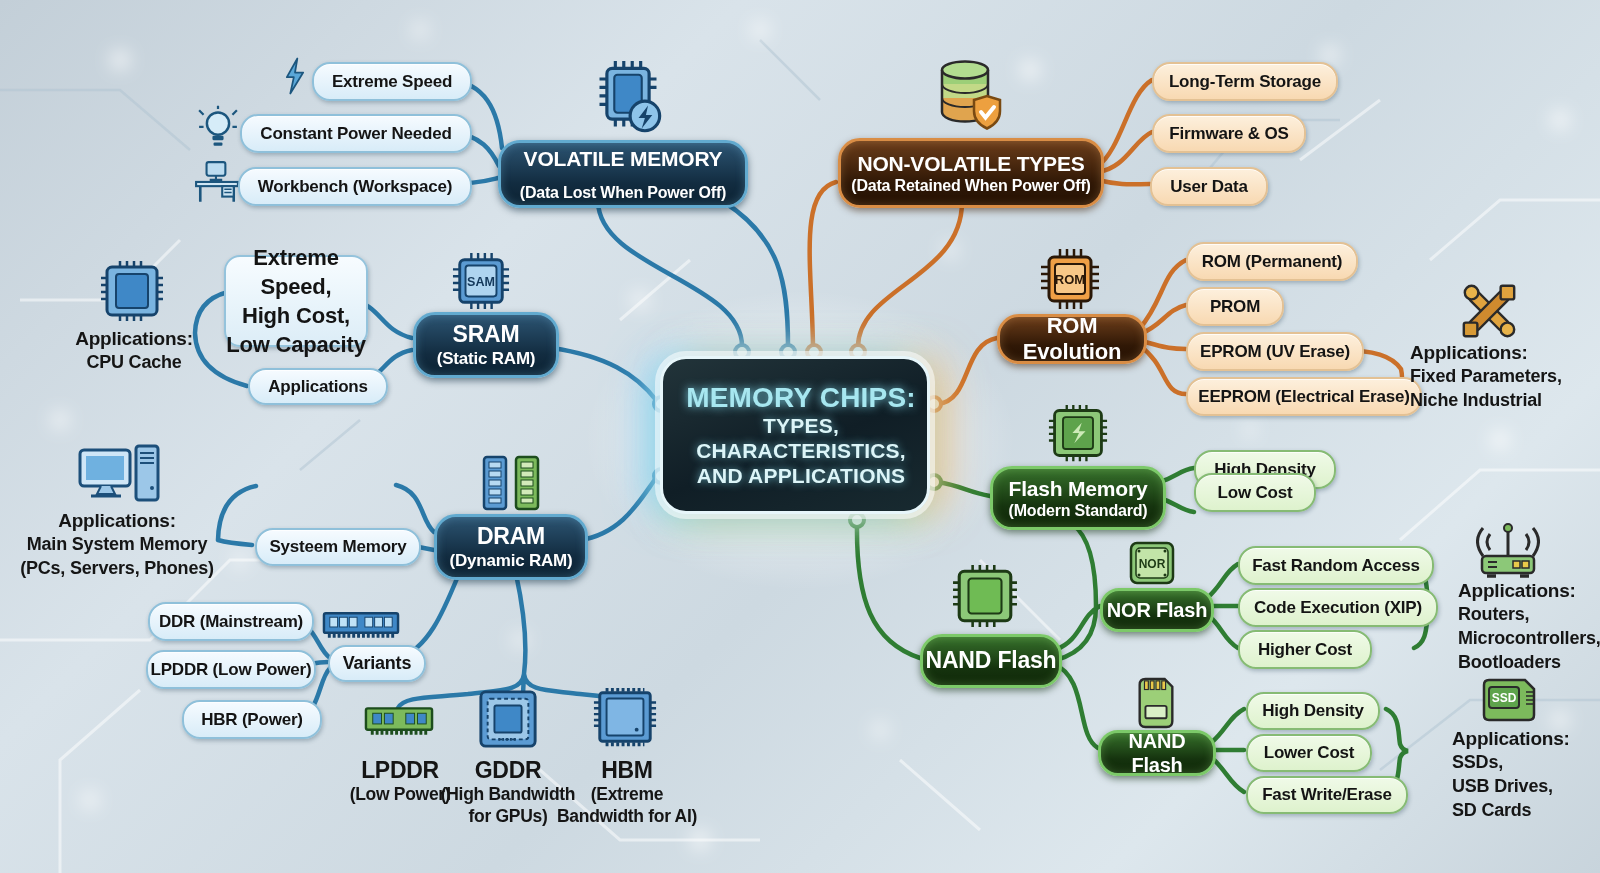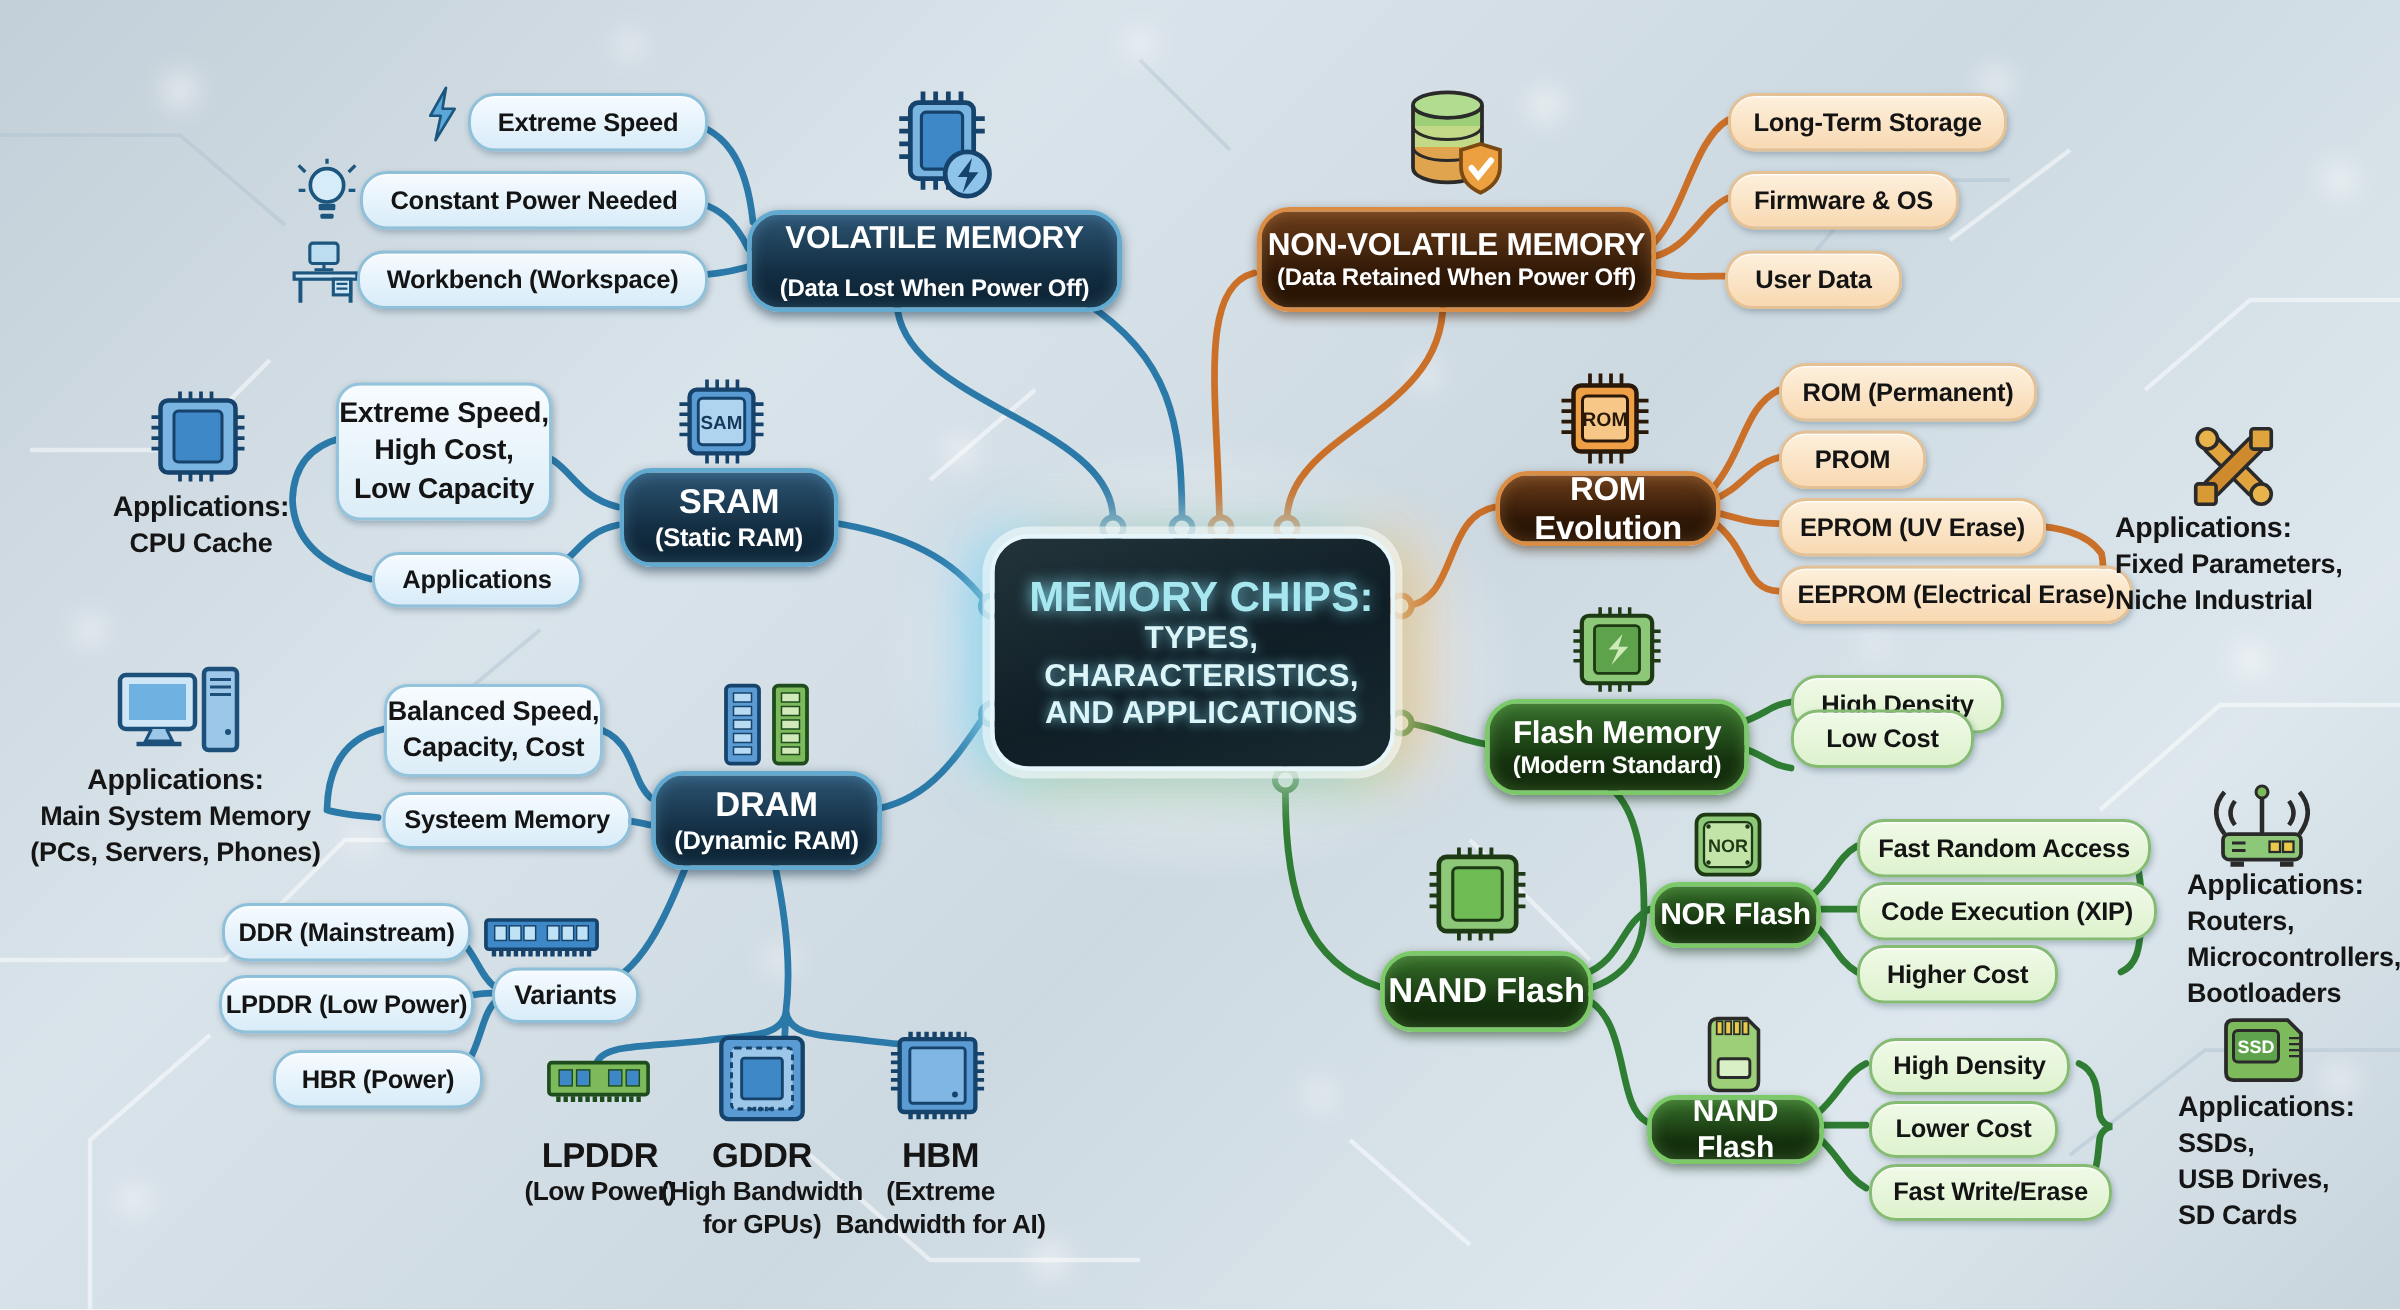--- a/index.html
+++ b/index.html
@@ -11,21 +11,21 @@
     background:radial-gradient(closest-side,rgba(255,255,255,.95),rgba(255,255,255,0));}
   .pill{position:absolute;display:flex;align-items:center;justify-content:center;
     border-radius:18px;font-weight:bold;font-size:17px;color:#141414;padding:0 10px;
     border:2px solid;box-shadow:1px 2px 4px rgba(30,60,80,.3), inset 0 1px 0 rgba(255,255,255,.8);
     white-space:nowrap;letter-spacing:-.2px;}
   .pill.blue{background:linear-gradient(180deg,#f6fbff,#d8ecf8);border-color:#8fc0da;}
   .pill.peach{background:linear-gradient(180deg,#fdf0dd,#f8d9b2);border-color:#e3c194;}
   .pill.green{background:linear-gradient(180deg,#f0faе8,#def2cd);background:linear-gradient(180deg,#f0fae8,#def2cd);border-color:#86bb74;}
   .charbox{position:absolute;display:flex;flex-direction:column;align-items:center;justify-content:center;
     border-radius:16px;background:linear-gradient(180deg,#f7fcff,#dcedf7);border:2px solid #94c3dc;
-    font-weight:bold;font-size:19px;color:#141414;line-height:1.32;text-align:center;
+    font-weight:bold;font-size:22px;color:#141414;line-height:1.32;text-align:center;
     box-shadow:1px 2px 4px rgba(30,60,80,.3);letter-spacing:-.2px;}
   .node{position:absolute;display:flex;flex-direction:column;align-items:center;justify-content:center;
     border-radius:22px;color:#fff;font-weight:bold;text-align:center;line-height:1.2;letter-spacing:-.2px;}
   .node .t{font-size:21px;}
   .node .s{font-size:16px;font-weight:bold;}
   .node.blue{background:linear-gradient(180deg,#2c5472 0%,#122c40 65%,#0c2232 100%);
     border:3px solid #62aacf;box-shadow:0 3px 7px rgba(10,40,60,.5), inset 0 0 10px rgba(130,200,240,.3);}
   .node.orange{background:linear-gradient(180deg,#6b3d1a 0%,#301806 65%,#241103 100%);
     border:3px solid #d98d45;box-shadow:0 3px 7px rgba(60,30,5,.5), inset 0 0 10px rgba(255,190,120,.25);}
   .node.green{background:linear-gradient(180deg,#36702b 0%,#15330e 65%,#102809 100%);
@@ -197,21 +197,21 @@
       <path d="M12 28v14c0 5 10.3 9 23 9s23-4 23-9V28z" fill="#c2d987"></path>
       <path d="M12 42v14c0 5.5 10.3 9.5 23 9.5s23-4 23-9.5V42z" fill="#e0a44e"></path>
       <ellipse cx="35" cy="14" rx="23" ry="8.5" fill="#b2dd90" stroke="#2a2a2a" stroke-width="2.5"></ellipse>
       <path d="M12 14 v42 c0 5.5 10.3 9.5 23 9.5 s23 -4 23 -9.5 v-42" fill="none" stroke="#2a2a2a" stroke-width="2.5"></path>
       <path d="M12 28c0 5 10.3 9 23 9s23-4 23-9 M12 42c0 5 10.3 9 23 9s23-4 23-9" fill="none" stroke="#2a2a2a" stroke-width="2"></path>
       <path d="M44 44l13-4 13 4v11c0 9-6.5 14.5-13 17.5-6.5-3-13-8.5-13-17.5z" fill="#eda03f" stroke="#7a4a12" stroke-width="2.5"></path>
       <path d="M51 56l4.5 5.5L64 51" stroke="#fff" stroke-width="4" fill="none" stroke-linecap="round"></path>
     </svg>
   </div>
   <div class="node orange" style="left:838px;top:138px;width:260px;height:64px;">
-    <div class="t">NON-VOLATILE MEMORY</div>
+    <div class="t">NON-VOLATILE TYPES</div>
     <div class="s">(Data Retained When Power Off)</div>
   </div>
   <div class="pill peach" style="left:1152px;top:62px;width:162px;height:35px;">Long-Term Storage</div>
   <div class="pill peach" style="left:1152px;top:114px;width:130px;height:35px;">Firmware &amp; OS</div>
   <div class="pill peach" style="left:1150px;top:167px;width:94px;height:35px;">User Data</div>
 
   <div class="icon" style="left:100px;top:260px;">
     <svg width="64" height="62" viewBox="0 0 64 62">
       <path d="M20 7v-6M27 7v-6M34 7v-6M41 7v-6M20 55v6M27 55v6M34 55v6M41 55v6M7 18h-6M7 25h-6M7 32h-6M7 39h-6M57 18h6M57 25h6M57 32h6M57 39h6" stroke="#16436b" stroke-width="2.5"></path>
       <rect x="7" y="7" width="50" height="48" rx="5" fill="#7ab4e0" stroke="#16436b" stroke-width="3"></rect>
@@ -249,24 +249,20 @@
       <rect x="2" y="6" width="50" height="36" rx="4" fill="#cfe6f7" stroke="#1c4f7a" stroke-width="3"></rect>
       <rect x="8" y="12" width="38" height="24" fill="#6fb1e0"></rect>
       <path d="M23 42 l-4 8 h18 l-4 -8" fill="#9cc7e8" stroke="#1c4f7a" stroke-width="2"></path>
       <path d="M13 52 h30" stroke="#1c4f7a" stroke-width="3"></path>
     </svg>
   </div>
   <div class="appblock center" style="left:14px;top:508px;width:206px;">
     <div class="t">Applications:</div>
     <div>Main System Memory</div>
     <div>(PCs, Servers, Phones)</div>
-  </div>
-  <div class="charbox" style="left:256px;top:456px;width:142px;height:58px;font-size:18px;">
-    <div>Balanced Speed,</div>
-    <div>Capacity, Cost</div>
   </div>
   <div class="pill blue" style="left:255px;top:528px;width:142px;height:34px;">Systeem Memory</div>
   <div class="icon" style="left:478px;top:452px;">
     <svg width="66" height="62" viewBox="0 0 66 60">
       <rect x="6" y="4" width="22" height="52" rx="3" fill="#5b9bd3" stroke="#16436b" stroke-width="2.5"></rect>
       <g fill="#b8daf2" stroke="#16436b" stroke-width="1">
           <rect x="11" y="9" width="12" height="6"></rect>
           <rect x="11" y="18" width="12" height="6"></rect>
           <rect x="11" y="27" width="12" height="6"></rect>
           <rect x="11" y="36" width="12" height="6"></rect>

